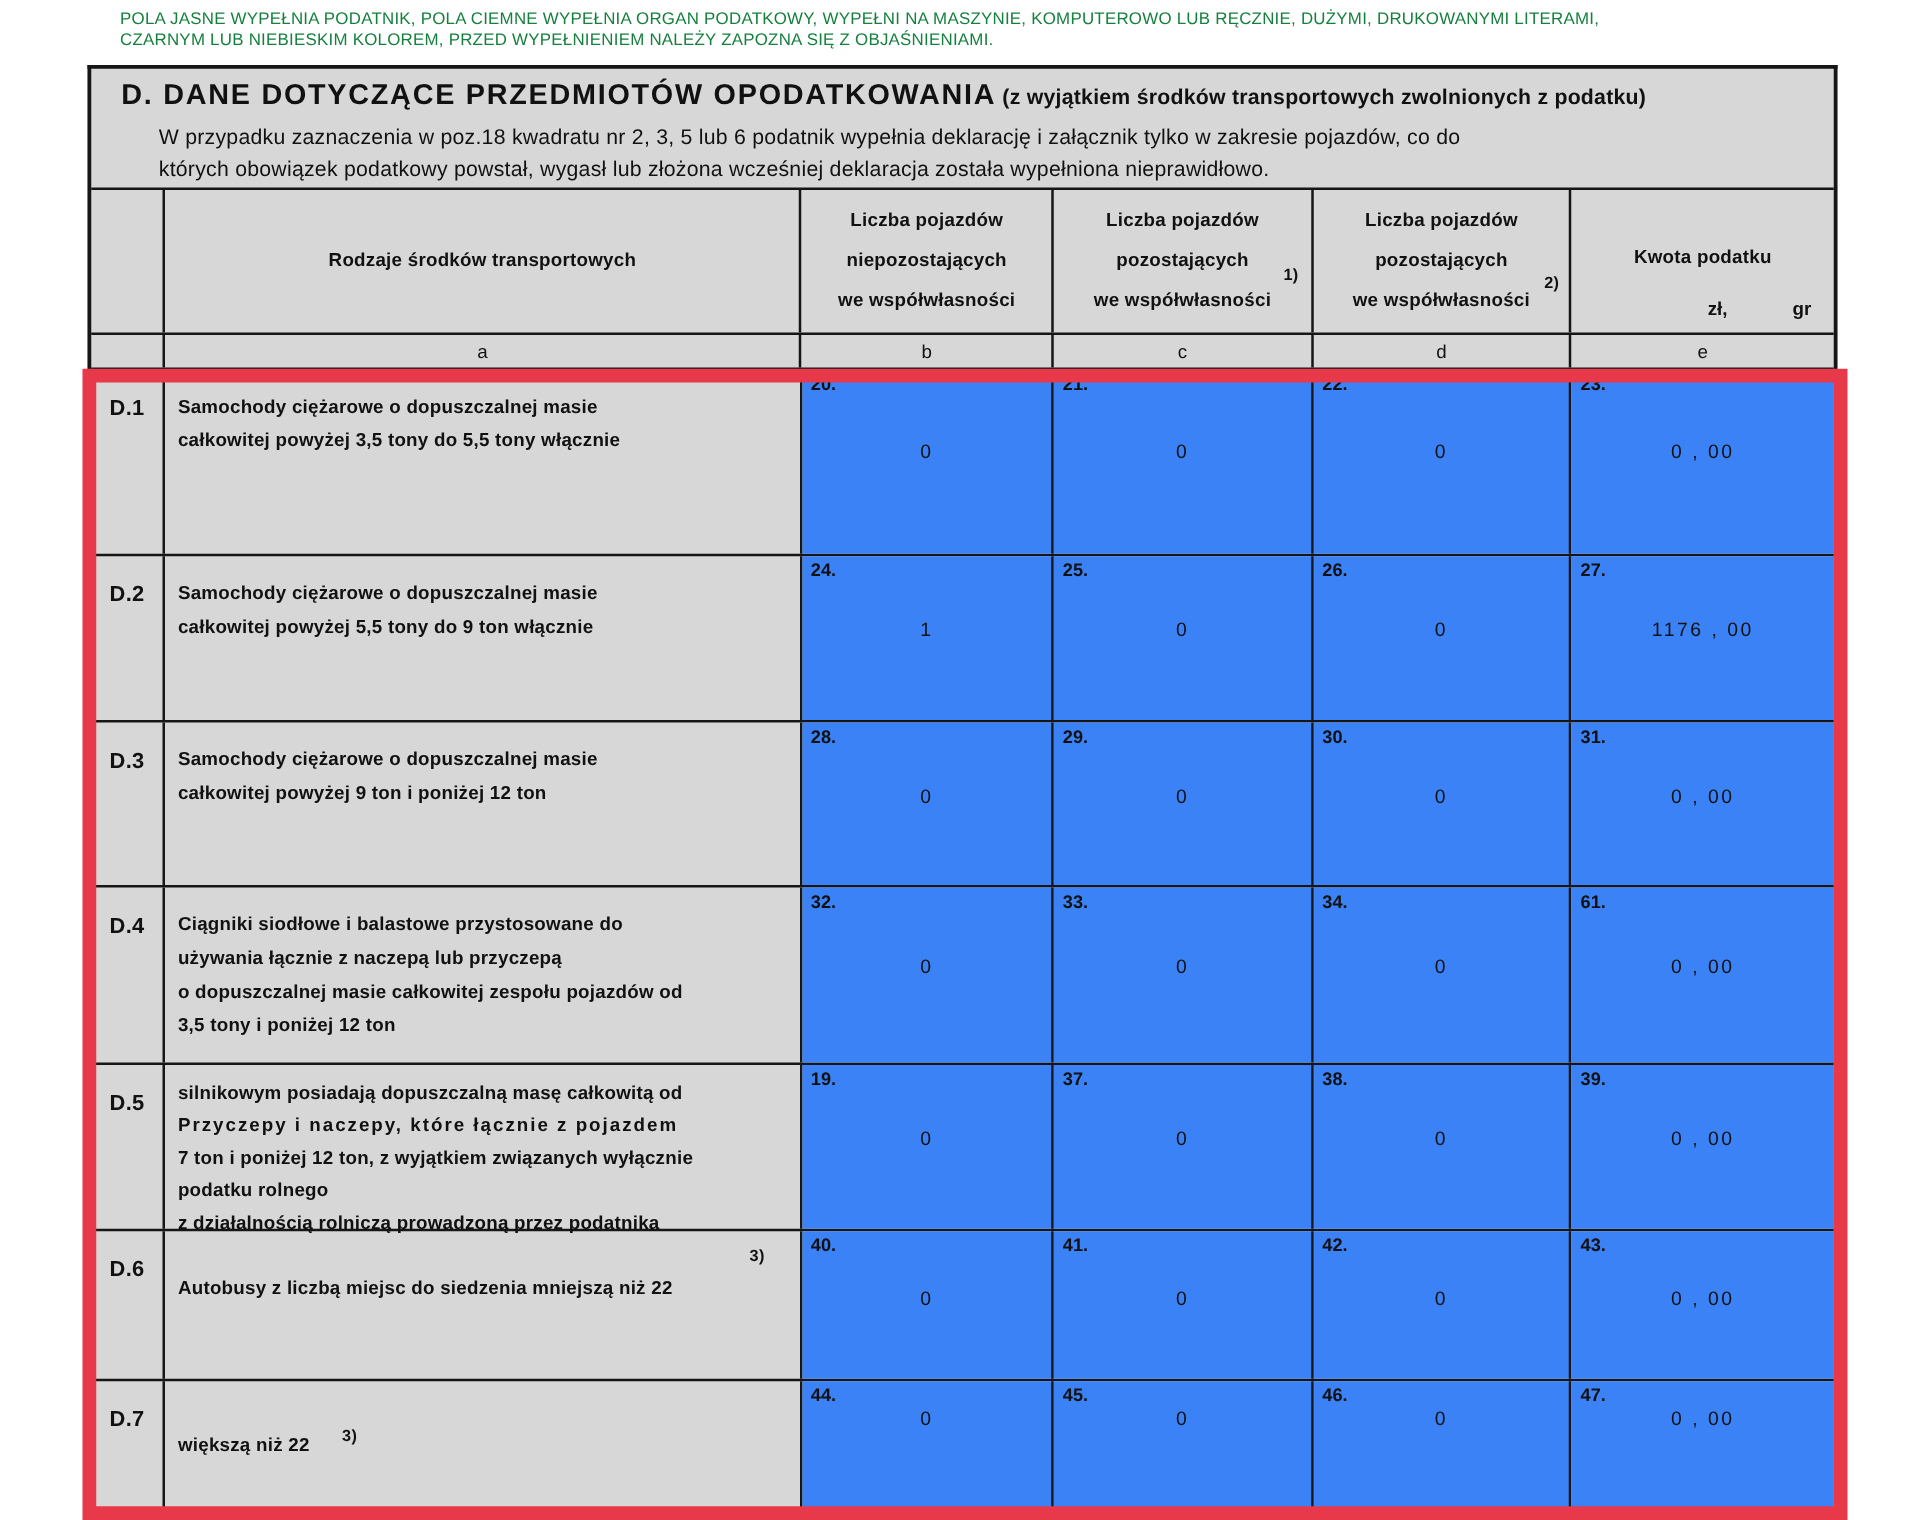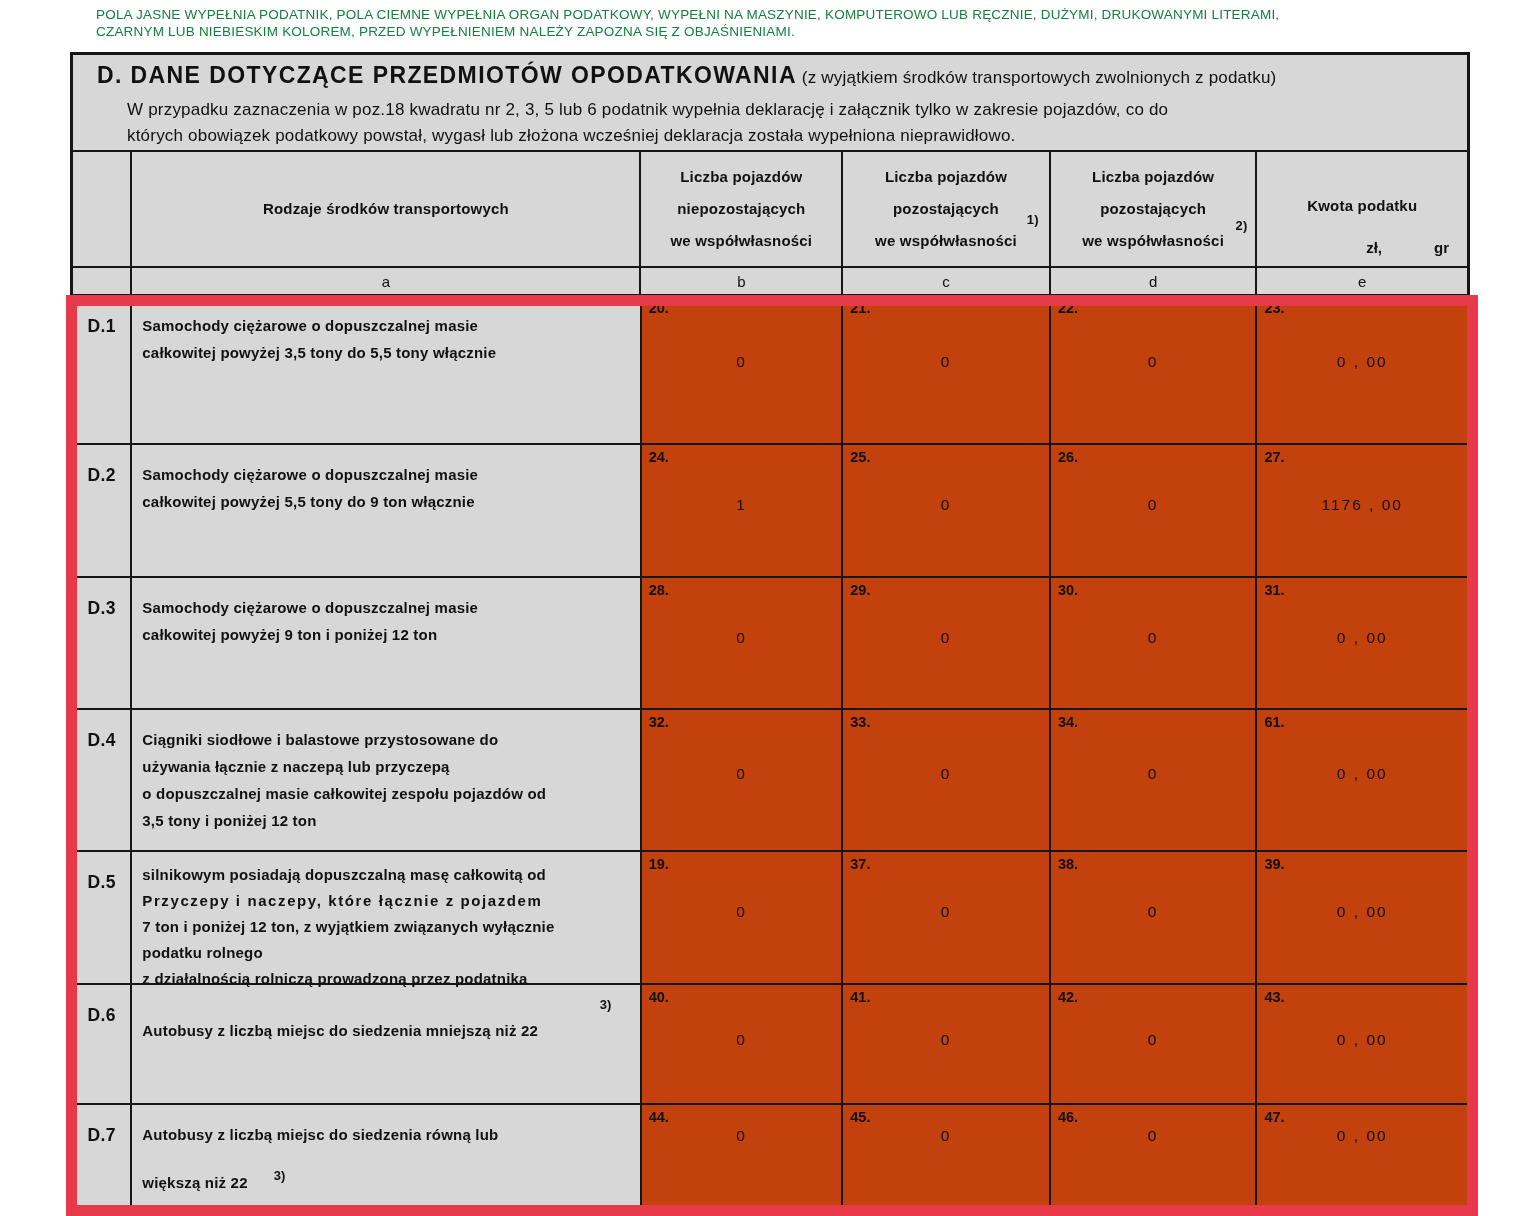--- a/index.html
+++ b/index.html
@@ -12,21 +12,21 @@
     position:absolute;left:96px;top:6px;width:1390px;
     font-size:13.5px;line-height:17px;letter-spacing:.2px;color:#15803d;
   }
   
   .section-box{
     position:absolute;left:70px;top:52px;width:1400px;height:1164px;
     background:#d7d7d8;border:3px solid #161616;border-bottom:none;box-sizing:border-box;
   }
   .section-title{position:absolute;left:24px;top:7px;white-space:nowrap;}
   .section-title .t{font-size:23px;font-weight:700;letter-spacing:1.4px;}
-  .section-title .s{font-size:17px;font-weight:400;letter-spacing:.2px;margin-top:24px;}
+  .section-title .s{font-size:17px;font-weight:700;letter-spacing:.2px;margin-top:24px;}
   .section-sub{position:absolute;left:54px;top:42px;width:1320px;font-size:17px;line-height:25.5px;letter-spacing:.2px;}
   
   .tbl{position:absolute;left:0px;top:95px;width:1394px;border-top:2px solid #161616;}
   .trow{display:flex;width:1394px;box-sizing:border-box;border-bottom:2px solid #161616;}
   .c{box-sizing:border-box;border-right:2px solid #161616;position:relative;}
   .c:last-child{border-right:none;}
   .c-lab{width:60px;}
   .c-a{width:515px;}
   .c-b{width:204px;}
   .c-c{width:210px;}
@@ -44,21 +44,21 @@
   .c-e .hmain{position:absolute;left:0;right:0;top:38px;text-align:center;}
   
   .lrow{height:28px;}
   .lcell{display:flex;align-items:center;justify-content:center;font-size:15px;}
   
   .rowlab{padding-top:20px;text-align:center;font-size:17.5px;font-weight:700;letter-spacing:.3px;}
   .lab-a{padding:16px 14px 0 10px;font-size:15px;font-weight:700;line-height:27px;letter-spacing:.2px;}
   .lab-sup-tr{position:absolute;top:6px;right:28px;font-size:13px;font-weight:700;}
   .inline-sup{font-size:13px;font-weight:700;vertical-align:8px;margin-left:26px;}
   .gap-top{margin-top:14px;}
-  .cell-val{background:#c2410c;}
+  .cell-val{background:#3b82f6;}
   .num{position:absolute;top:4px;left:7px;font-size:14.5px;font-weight:700;}
   .val{position:absolute;top:39%;left:0;right:0;text-align:center;font-size:15.5px;letter-spacing:2px;}
   .row-6 .val{top:20%;}
   .row-5 .lab-a{padding-top:32px;}
   .row-6 .lab-a{padding-top:16px;}
   
   .highlight{
     position:absolute;left:66px;top:295px;width:1412px;height:921px;
     border:11px solid #e8394a;box-sizing:border-box;pointer-events:none;z-index:5;
   }
@@ -268,21 +268,20 @@
         </div>
         <div class="c c-e cell-val">
           <span class="num">43.</span>
           <span class="val">0 , 00</span>
         </div>
       </div>
 
       <div class="trow row-6" style="height:111px;border-bottom:none;">
         <div class="c c-lab rowlab">D.7</div>
         <div class="c c-a lab-a">
-          <div>Autobusy z liczbą miejsc do siedzenia równą lub</div>
           <div class="gap-top">
             <span>większą niż 22</span><span class="inline-sup">3)</span>
           </div>
         </div>
         <div class="c c-b cell-val">
           <span class="num">44.</span>
           <span class="val">0</span>
         </div>
         <div class="c c-c cell-val">
           <span class="num">45.</span>

